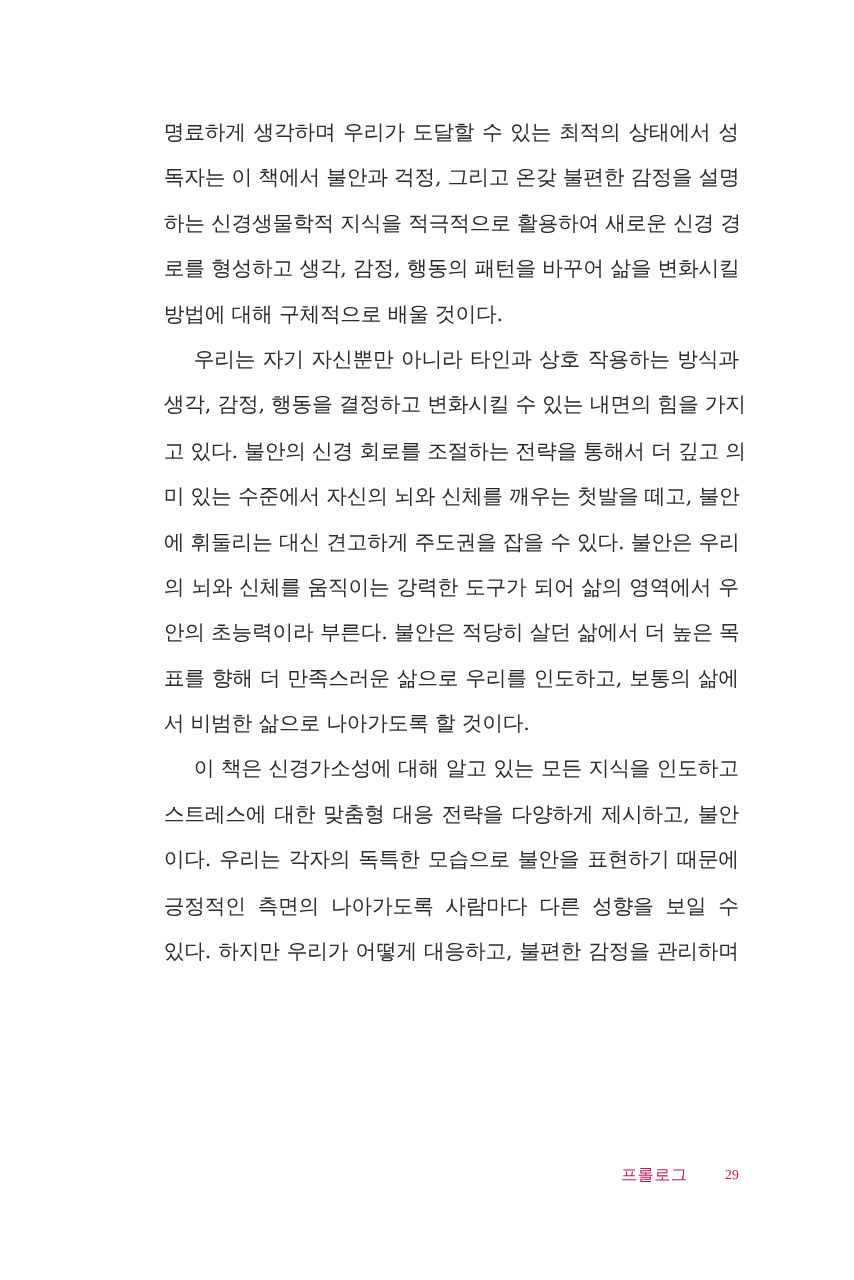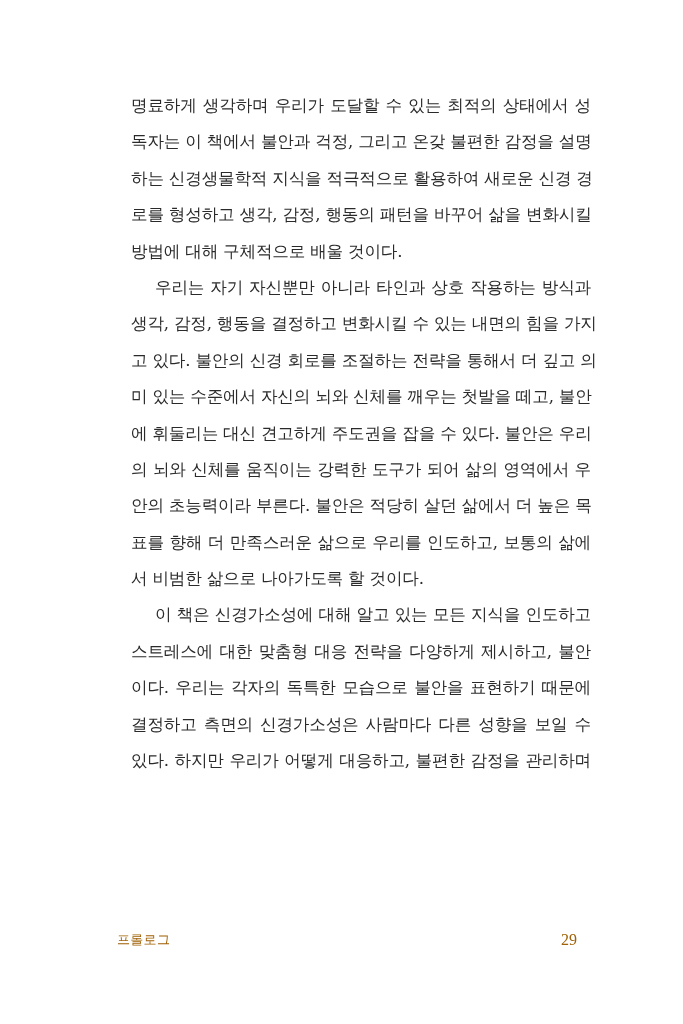--- a/index.html
+++ b/index.html
@@ -39,37 +39,38 @@
       text-align-last: justify;
     }
     .line.last {
       text-align-last: left;
     }
     .line.indent {
       padding-left: 24px;
     }
     .footer {
       position: absolute;
-      left: 117px;
+      left: 131px;
       top: 928px;
       width: 460px;
       height: 24px;
       display: flex;
-      justify-content: space-between;
+      justify-content: flex-end;
       align-items: center;
       font-family: "DejaVu Sans", "Liberation Sans", sans-serif;
-      color: #a16207;
+      color: #be185d;
     }
     .running-head {
       font-size: 13px;
       letter-spacing: 0.3px;
     }
     .page-number {
       font-family: "Liberation Serif", "DejaVu Serif", serif;
-      font-size: 16px;
+      font-size: 11px;
+      margin-left: 30px;
     }
   </style>
 </head>
 <body>
 
 <div class="page">
   <div class="body-text">
 
     <div>
       <span class="line">명료하게 생각하며 우리가 도달할 수 있는 최적의 상태에서 성</span>
@@ -88,21 +89,21 @@
       <span class="line">의 뇌와 신체를 움직이는 강력한 도구가 되어 삶의 영역에서 우</span>
       <span class="line">안의 초능력이라 부른다. 불안은 적당히 살던 삶에서 더 높은 목</span>
       <span class="line">표를 향해 더 만족스러운 삶으로 우리를 인도하고, 보통의 삶에</span>
       <span class="line last">서 비범한 삶으로 나아가도록 할 것이다.</span>
     </div>
 
     <div>
       <span class="line indent">이 책은 신경가소성에 대해 알고 있는 모든 지식을 인도하고</span>
       <span class="line">스트레스에 대한 맞춤형 대응 전략을 다양하게 제시하고, 불안</span>
       <span class="line">이다. 우리는 각자의 독특한 모습으로 불안을 표현하기 때문에</span>
-      <span class="line">결정하고 측면의 신경가소성은 사람마다 다른 성향을 보일 수</span>
+      <span class="line">긍정적인 측면의 나아가도록 사람마다 다른 성향을 보일 수</span>
       <span class="line">있다. 하지만 우리가 어떻게 대응하고, 불편한 감정을 관리하며</span>
     </div>
 
   </div>
 
   <div class="footer">
     <span class="running-head">프롤로그</span>
     <span class="page-number">29</span>
   </div>
 </div>

